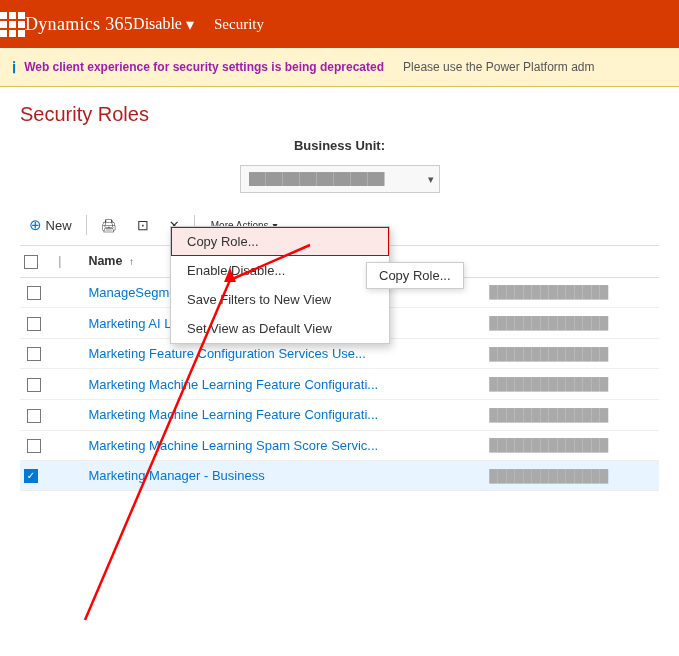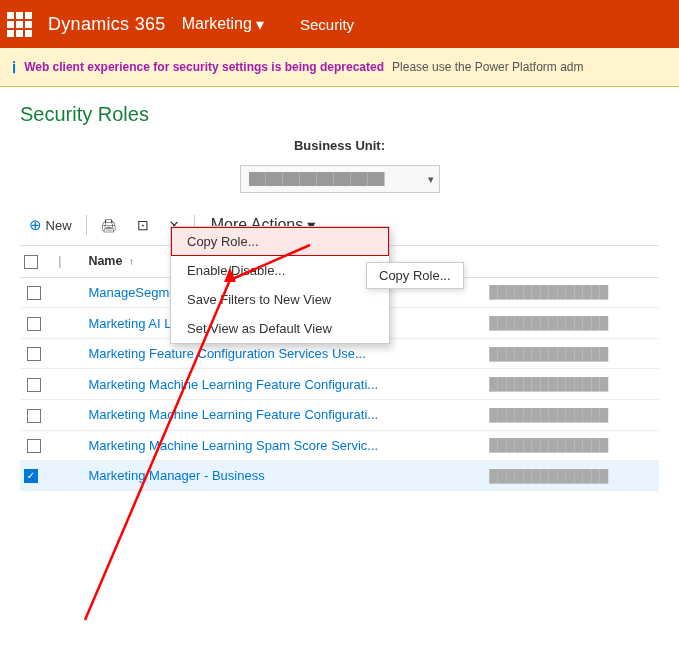--- a/index.html
+++ b/index.html
@@ -4,22 +4,22 @@
   <style>
     * { box-sizing: border-box; margin: 0; padding: 0; }
     body { font-family: 'Segoe UI', Arial, sans-serif; font-size: 13px; background: #fff; width: 679px; }
 
     
     .top-nav {
       background: #d83b01;
       height: 48px;
       display: flex;
       align-items: center;
-      padding: 0 7px;
-      gap: 16px;
+      padding: 0 0;
+      font-family: Liberation Serif, serif;
     }
     .nav-waffle {
       display: grid;
       grid-template-columns: repeat(3, 7px);
       grid-template-rows: repeat(3, 7px);
       gap: 2px;
       cursor: pointer;
     }
     .nav-waffle-dot {
       width: 7px; height: 7px;
@@ -54,30 +54,30 @@
       display: flex;
       align-items: center;
       gap: 8px;
     }
     .warning-icon {
       color: #0078d4;
       font-size: 16px;
       font-weight: bold;
     }
     .warning-text { font-weight: 600; color: #a21caf; }
-    .warning-sub { color: #555; }
+    .warning-sub { color: #555; margin-left: 11px; }
 
     
     .page-content {
       padding: 16px 20px 0 20px;
     }
     .page-title {
       font-size: 20px;
       font-weight: 400;
-      color: #15803d;
+      color: #b91c1c;
       margin-bottom: 12px;
     }
     .business-unit-row {
       display: flex;
       align-items: center;
       gap: 12px;
       margin-bottom: 12px;
       flex-direction: column;
     }
     .business-unit-label {
@@ -140,21 +140,21 @@
       margin: 0 3px;
     }
     .more-actions-btn {
       display: flex;
       align-items: center;
       gap: 4px;
       padding: 4px 10px;
       cursor: pointer;
       background: transparent;
       border: 1px solid transparent;
-      font-size: 16px;
+      font-size: 10px;
       color: #333;
       height: 28px;
     }
 
     
     .dropdown-container {
       position: absolute;
       top: 21px;
       left: 150px;
       z-index: 100;
@@ -269,21 +269,21 @@
       <div class="nav-waffle-dot"></div>
     <div class="nav-waffle-dot"></div>
       <div class="nav-waffle-dot"></div>
       <div class="nav-waffle-dot"></div>
     <div class="nav-waffle-dot"></div>
       <div class="nav-waffle-dot"></div>
       <div class="nav-waffle-dot"></div>
   </div>
   <span class="nav-title">Dynamics 365</span>
   <span class="nav-settings">
-    <span>Marketing</span>
+    <span>Disable</span>
     <span>▾</span>
   </span>
   <span class="nav-security">Security</span>
 </div>
 
 <div class="warning-bar">
   <span class="warning-icon">ℹ</span>
   <span class="warning-text">Web client experience for security settings is being deprecated</span>
   <span class="warning-sub">Please use the Power Platform adm</span>
 </div>

